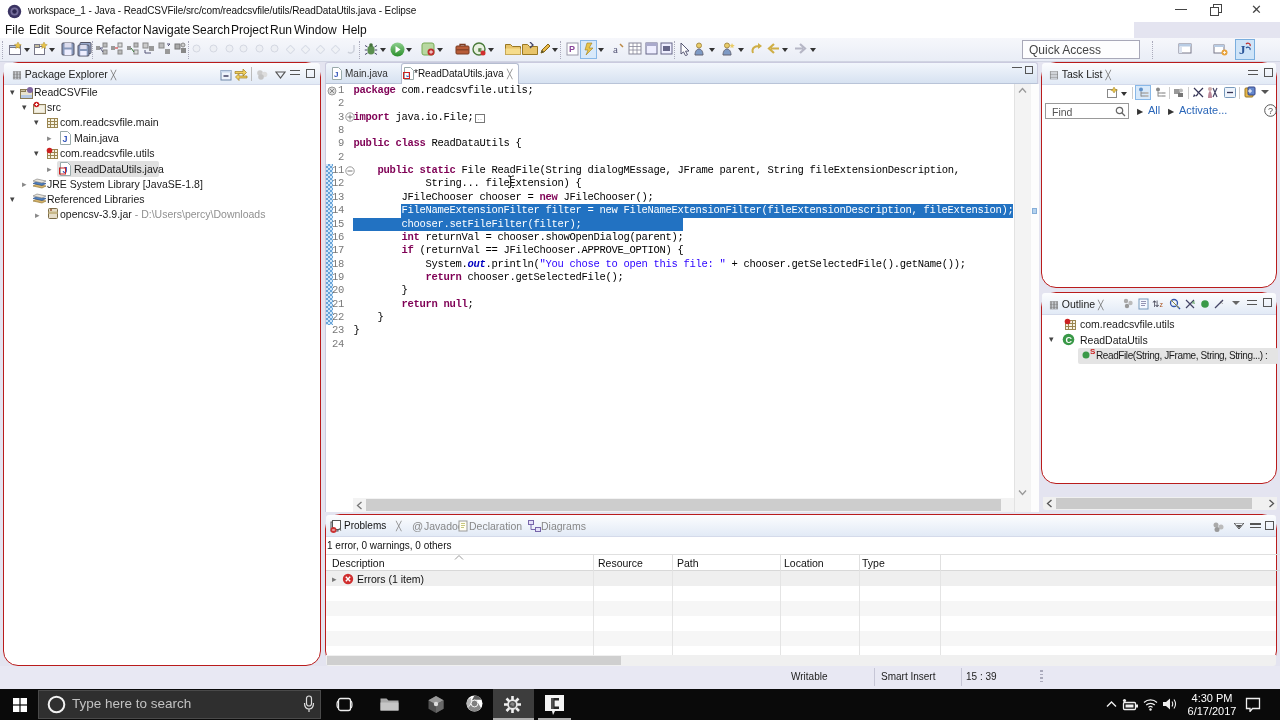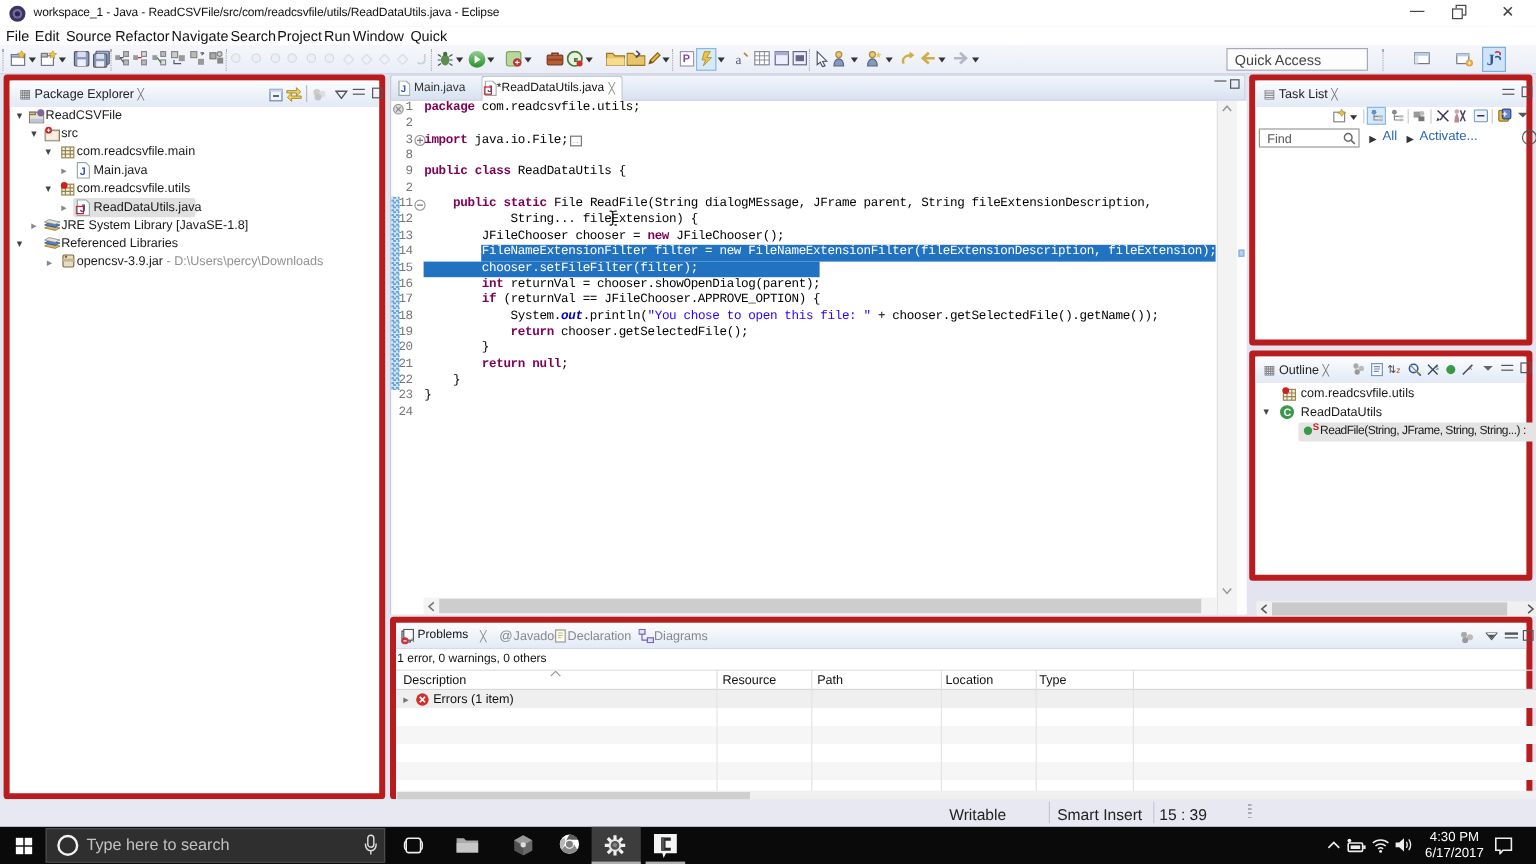--- a/index.html
+++ b/index.html
@@ -2,27 +2,27 @@
 <html><head><meta charset="utf-8">
 <style>
 *{margin:0;padding:0;box-sizing:border-box}
 html,body{width:1280px;height:720px;overflow:hidden}
 body{font-family:"Liberation Sans",sans-serif;background:#e4e4f0;position:relative}
 .abs{position:absolute}
 #stage{position:absolute;left:0;top:0;width:1280px;height:720px}
 
 #titlebar{left:0;top:0;width:1280px;height:22px;background:#ffffff}
 #title-text{left:28px;top:5px;letter-spacing:-0.1px;font-size:10px;color:#101010}
-#menubar{left:0;top:22px;width:1280px;height:16px;background:#ffffff;font-size:12px;color:#111}
+#menubar{left:0;top:22px;width:1134px;height:16px;background:#ffffff;font-size:12px;color:#111}
 .mi{position:absolute;top:0.5px}
 #toolbar{left:0;top:38px;width:1280px;height:24px;background:linear-gradient(#f6f7fb,#e9edf6);border-bottom:1px solid #d0d4e2}
 .tsep{position:absolute;top:3px;width:1px;height:18px;border-left:1px dotted #aab;}
 .darr{position:absolute;top:10px;width:0;height:0;border-left:3.5px solid transparent;border-right:3.5px solid transparent;border-top:4px solid #333}
 
-.view{position:absolute;background:#ffffff;border:5px solid #b91c1c;border-radius:3px}
+.view{position:absolute;background:#ffffff;border:1px solid #b91c1c;border-radius:15px}
 .vhead{position:absolute;left:0;top:0;right:0;height:22px;background:linear-gradient(#fcfdfe,#e2eaf6);border-bottom:1px solid #d4daea;border-radius:3px 3px 0 0;font-size:12px;color:#222}
 .vx{color:#777;font-size:9px}
 
 .trow{position:absolute;font-size:10.5px;color:#1a1a1a;white-space:nowrap}
 .chev{position:absolute;font-size:9px;color:#444}
 
 #edit-tabs{left:325px;top:62px;width:713px;height:22px;background:linear-gradient(#f2f6fc,#d7e2f1);border:1px solid #cacade;border-bottom:1px solid #b9c4d8;border-radius:3px 3px 0 0}
 #edit-body{left:325px;top:84px;width:713px;height:428px;background:#ffffff;border-left:1px solid #cacade;border-right:1px solid #cacade}
 .cl{position:absolute;left:27.5px;font:10.5px/13.35px "Liberation Mono",monospace;letter-spacing:-0.3px;white-space:pre;color:#000}
 .ln{position:absolute;font:10.5px/13.35px "Liberation Mono",monospace;letter-spacing:-0.3px;color:#787878;text-align:right;width:14px}
@@ -53,21 +53,21 @@
 <div class="abs" id="menubar">
   <span class="mi" style="left:5px">File</span>
       <span class="mi" style="left:29px">Edit</span>
       <span class="mi" style="left:55px">Source</span>
       <span class="mi" style="left:96px">Refactor</span>
       <span class="mi" style="left:143px">Navigate</span>
       <span class="mi" style="left:192px">Search</span>
       <span class="mi" style="left:231px">Project</span>
       <span class="mi" style="left:270px">Run</span>
       <span class="mi" style="left:294px">Window</span>
-      <span class="mi" style="left:342px">Quick</span>
+      <span class="mi" style="left:342px">Help</span>
 </div>
 
 <div class="abs" id="toolbar">
   <div class="tsep" style="left:2px"></div>
   <svg class="abs" style="left:8px;top:4px" width="15" height="15">
         <rect x="1.5" y="3.5" width="11" height="9" fill="#fff" stroke="#778"></rect>
         <rect x="1.5" y="3.5" width="11" height="2" fill="#b8cce4" stroke="#778"></rect>
         <path d="M10 0l1 2.2 2.3.6-2 1.4.3 2.4-1.9-1.2-2 1 .5-2.3L6.5 2.4l2.4-.2z" fill="#e8c44a" stroke="#a08020" stroke-width="0.4"></path>
       </svg>
   <div class="darr" style="left:24px"></div>
@@ -675,21 +675,21 @@
   <div class="abs" style="left:0;top:140px;width:950px;height:11px;background:#f0f0f0;border-radius:0 0 3px 3px">
     <div class="abs" style="left:1px;top:1px;width:294px;height:9px;background:#cfcfcf"></div>
   </div>
   <div class="abs" style="left:267px;top:39px;width:1px;height:17px;background:#e0e0e0"></div>
   <div class="abs" style="left:346px;top:39px;width:1px;height:17px;background:#e0e0e0"></div>
   <div class="abs" style="left:454px;top:39px;width:1px;height:17px;background:#e0e0e0"></div>
   <div class="abs" style="left:533px;top:39px;width:1px;height:17px;background:#e0e0e0"></div>
   <div class="abs" style="left:614px;top:39px;width:1px;height:17px;background:#e0e0e0"></div>
 </div>
 
-<div class="abs" id="statusbar" style="left:0;top:666px;width:1280px;height:23px;background:#e8e8f3;font-size:13px;color:#222">
+<div class="abs" id="statusbar" style="left:0;top:666px;width:1280px;height:23px;background:#e8e8f3;font-size:10px;color:#222">
   <span class="abs" style="left:791px;top:5px">Writable</span>
   <div class="abs" style="left:874px;top:2px;width:1px;height:18px;background:#c6c6d6"></div>
   <span class="abs" style="left:881px;top:5px">Smart Insert</span>
   <div class="abs" style="left:961px;top:2px;width:1px;height:18px;background:#c6c6d6"></div>
   <span class="abs" style="left:966px;top:5px">15 : 39</span>
   <div class="abs" style="left:1040px;top:4px;width:3px;height:14px;background:repeating-linear-gradient(#aab 0 1.5px,transparent 1.5px 3.5px)"></div>
 </div>
 
 <div class="abs" id="taskbar">
   <svg class="abs" style="left:13px;top:9px" width="14" height="14">

